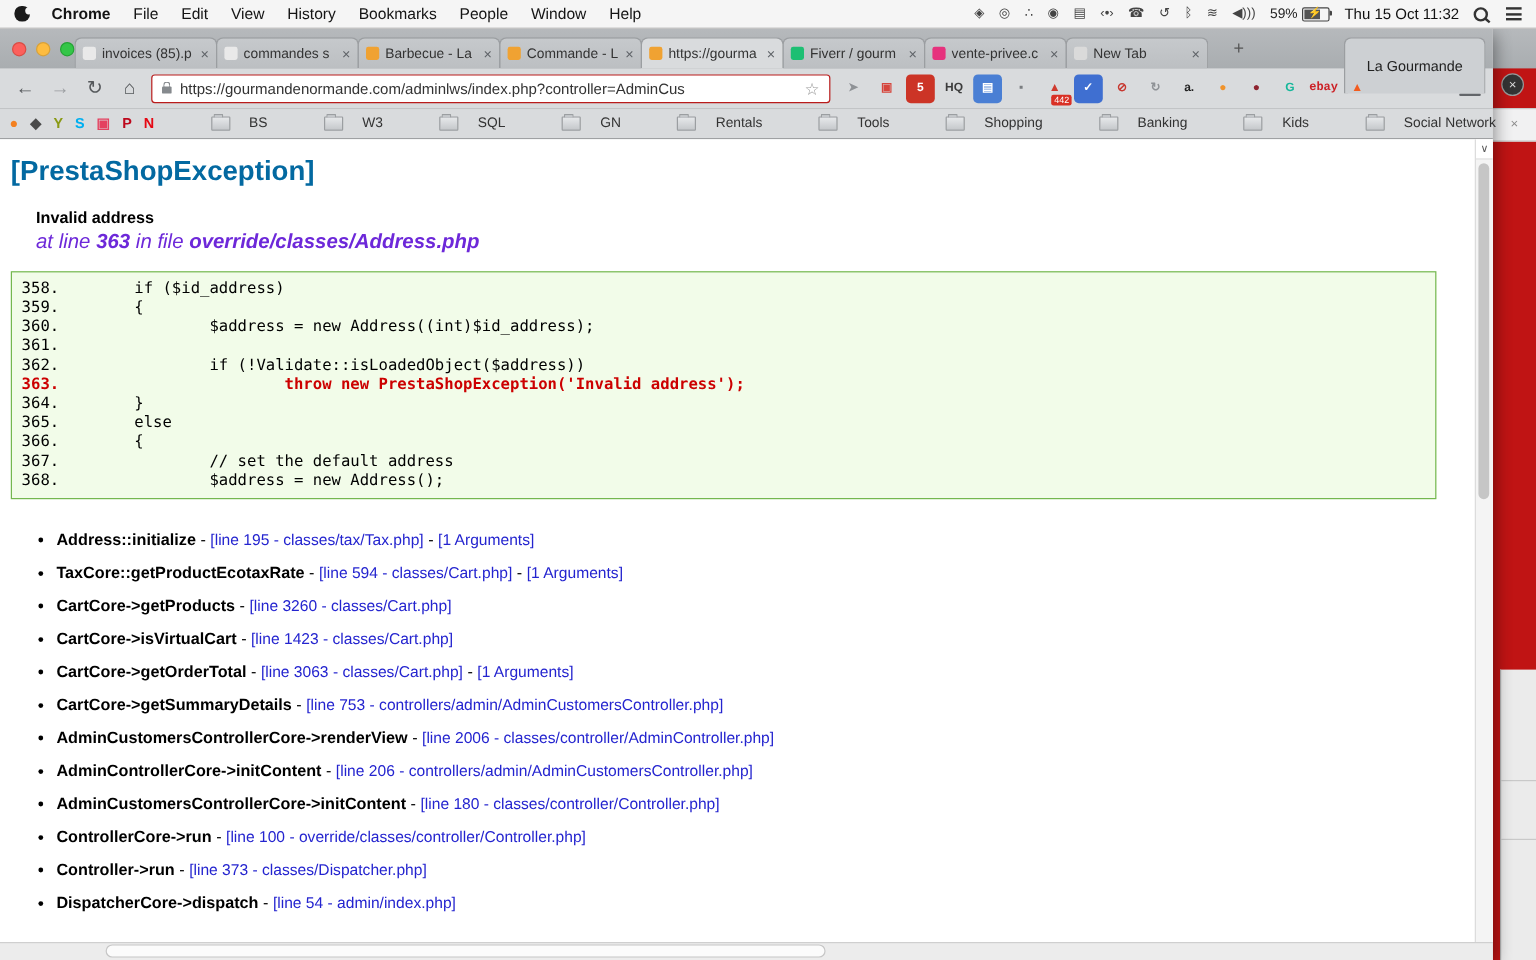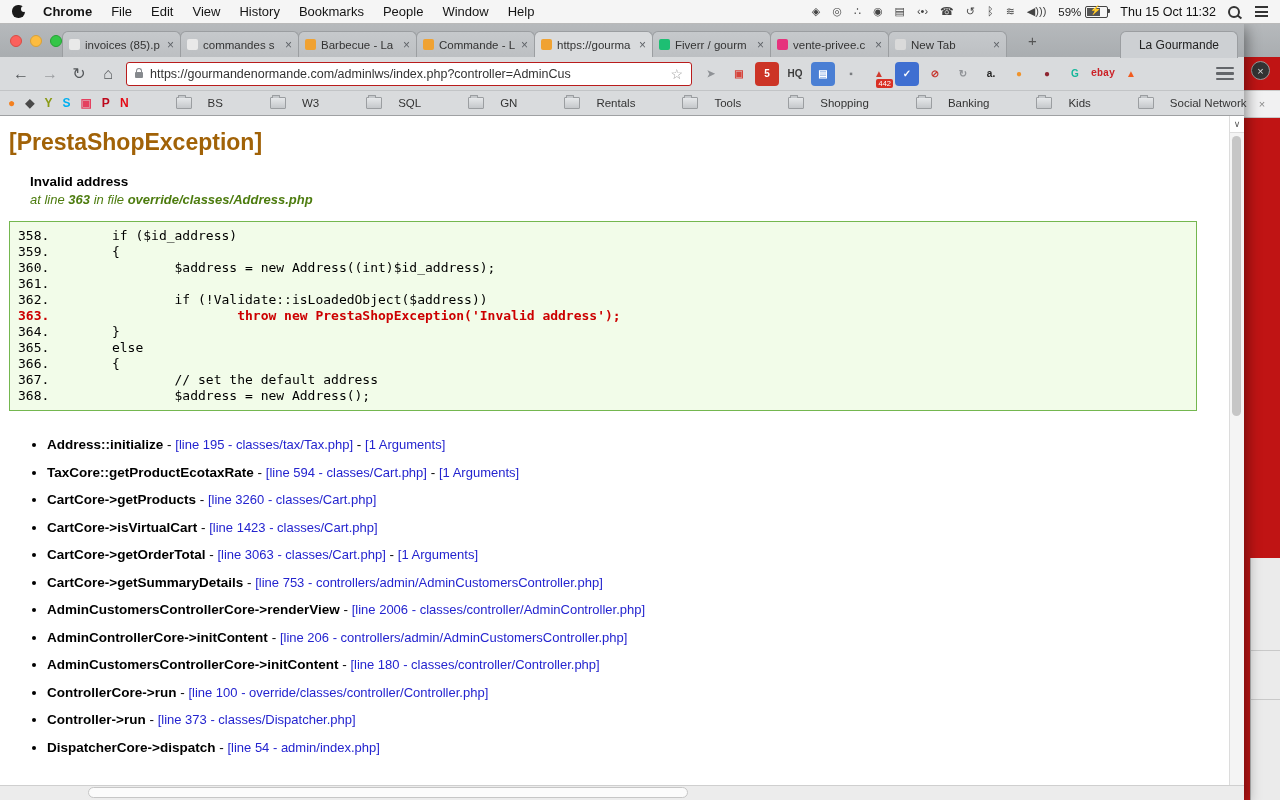--- a/index.html
+++ b/index.html
@@ -52,21 +52,21 @@
   .tabs{display:flex;align-items:flex-end;height:100%;margin-left:62px;}
   .tab{width:119px;height:26px;display:flex;align-items:center;gap:5px;padding:0 6px;box-sizing:border-box;
        border-radius:6px 6px 0 0;background:linear-gradient(#c6c9cc,#bcbfc2);border:1px solid #9b9ea1;border-bottom:none;
        margin-right:-1px;font-size:11.5px;color:#333;cursor:pointer;position:relative;}
   .tab.active{background:#d9dbdd;z-index:2;justify-content:space-between;}
   .favicon{width:11px;height:11px;border-radius:2px;flex:none;background:#ccc;}
   .tab-title{flex:1;white-space:nowrap;overflow:hidden;text-overflow:ellipsis;}
   .tab-close{flex:none;color:#5f6368;font-size:12px;line-height:1;cursor:pointer;}
   .newtab{align-self:flex-end;margin:0 0 4px 6px;color:#555;font-size:15px;line-height:1;cursor:pointer;}
   .profile-btn{position:absolute;right:6px;top:7px;height:26px;line-height:26px;background:#cdd0d3;border:1px solid #9b9ea1;
-               border-bottom:none;border-radius:6px 6px 0 0;padding:0 18px;font-size:12px;color:#222;cursor:pointer;}
+               border-bottom:none;border-radius:6px 6px 0 0;padding:10px 18px;font-size:12px;color:#222;cursor:pointer;}
 
   
   .toolbar{height:34px;background:#d9dbdd;border-bottom:1px solid #c2c4c6;display:flex;align-items:center;gap:7px;
            padding:0 10px;box-sizing:border-box;}
   .nav{font-size:16px;color:#55585b;width:22px;text-align:center;cursor:pointer;line-height:1;}
   .nav.fwd{color:#9a9da0;}
   .addressbar{flex:0 1 566px;height:24px;background:#fff;border:1px solid #b91c1c;border-radius:3px;display:flex;
               align-items:center;gap:7px;padding:0 8px;box-sizing:border-box;cursor:text;}
   .lock{width:8px;height:6px;background:#868a8e;border-radius:1px;position:relative;margin-top:3px;flex:none;}
   .lock::before{content:'';position:absolute;top:-4px;left:1px;width:4px;height:4px;border:1.5px solid #868a8e;
@@ -93,23 +93,23 @@
   .folder::before{content:'';position:absolute;top:-3px;left:1px;width:6px;height:2px;background:#c5c8cb;
                   border:1px solid #9b9ea1;border-bottom:none;border-radius:1px 1px 0 0;}
   .bm-star{color:#8f9296;font-size:12px;}
   .bm-spacer{margin-left:auto;}
   .bm-overflow{color:#555;font-size:13px;cursor:pointer;}
   .bm-divider{width:1px;height:14px;background:#a5a7a9;}
 
   
   .content{position:absolute;top:92px;left:0;right:0;bottom:14px;background:#fff;overflow:hidden;}
   .page{padding:0 30px 0 9px;}
-  .err-title{margin:13px 0 0 0;font-size:23px;font-weight:bold;color:#a16207;}
+  .err-title{margin:13px 0 0 0;font-size:23px;font-weight:bold;color:#0369a1;}
   .err-msg{margin:18px 0 2px 21px;font-weight:bold;font-size:13.5px;color:#000;}
-  .err-loc{margin:3px 0 0 21px;font-style:italic;font-size:13px;color:#4d7c0f;}
+  .err-loc{margin:3px 0 0 21px;font-style:italic;font-size:17px;color:#6d28d9;}
   .err-loc b{font-style:italic;}
   .codeblock{margin:14px 17px 0 0;border:1px solid #74b74f;background:#f2fce9;padding:6px 8px;
              font-family:"DejaVu Sans Mono",monospace;font-size:13px;line-height:16px;color:#000;}
   .code-line{white-space:pre;min-height:16px;}
   .code-line.error{color:#cc0000;font-weight:bold;}
   .stack{margin:26px 0 0 26px;padding-left:12px;list-style:disc;}
   .stack li{margin-bottom:12.5px;font-size:13.5px;color:#000;}
   .fn{font-weight:bold;}
   .lnk{color:#2424cf;font-size:13px;cursor:pointer;}
   .sep{color:#000;}

